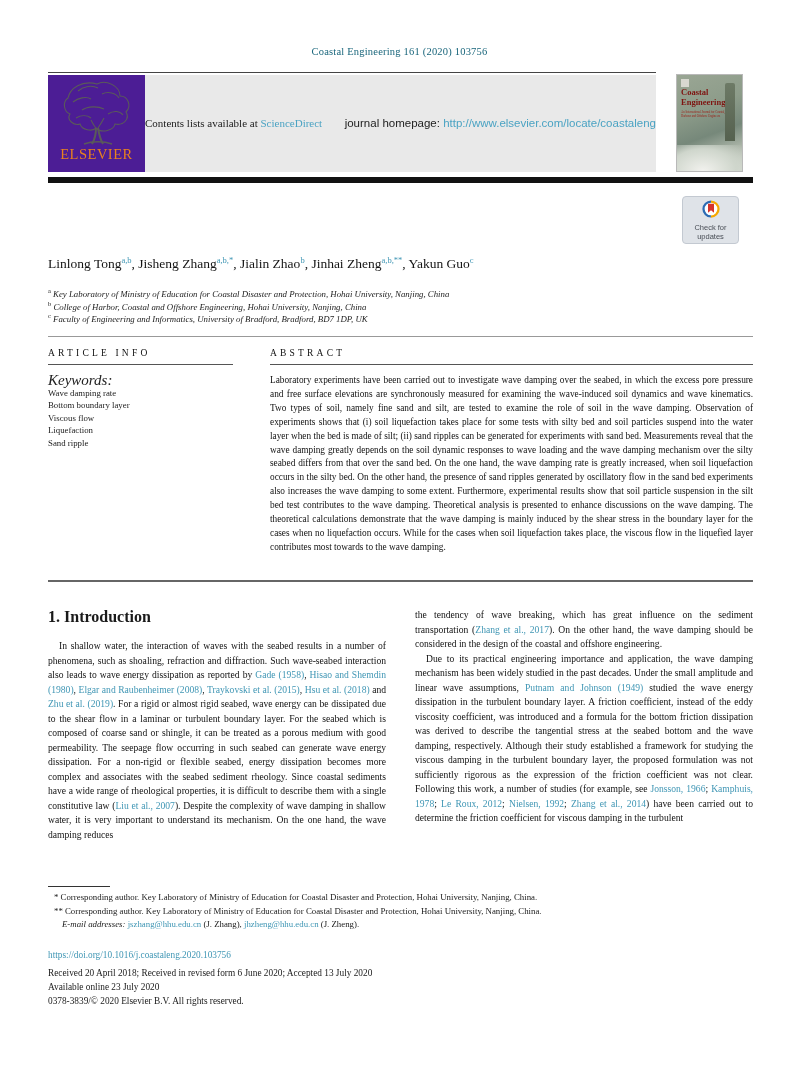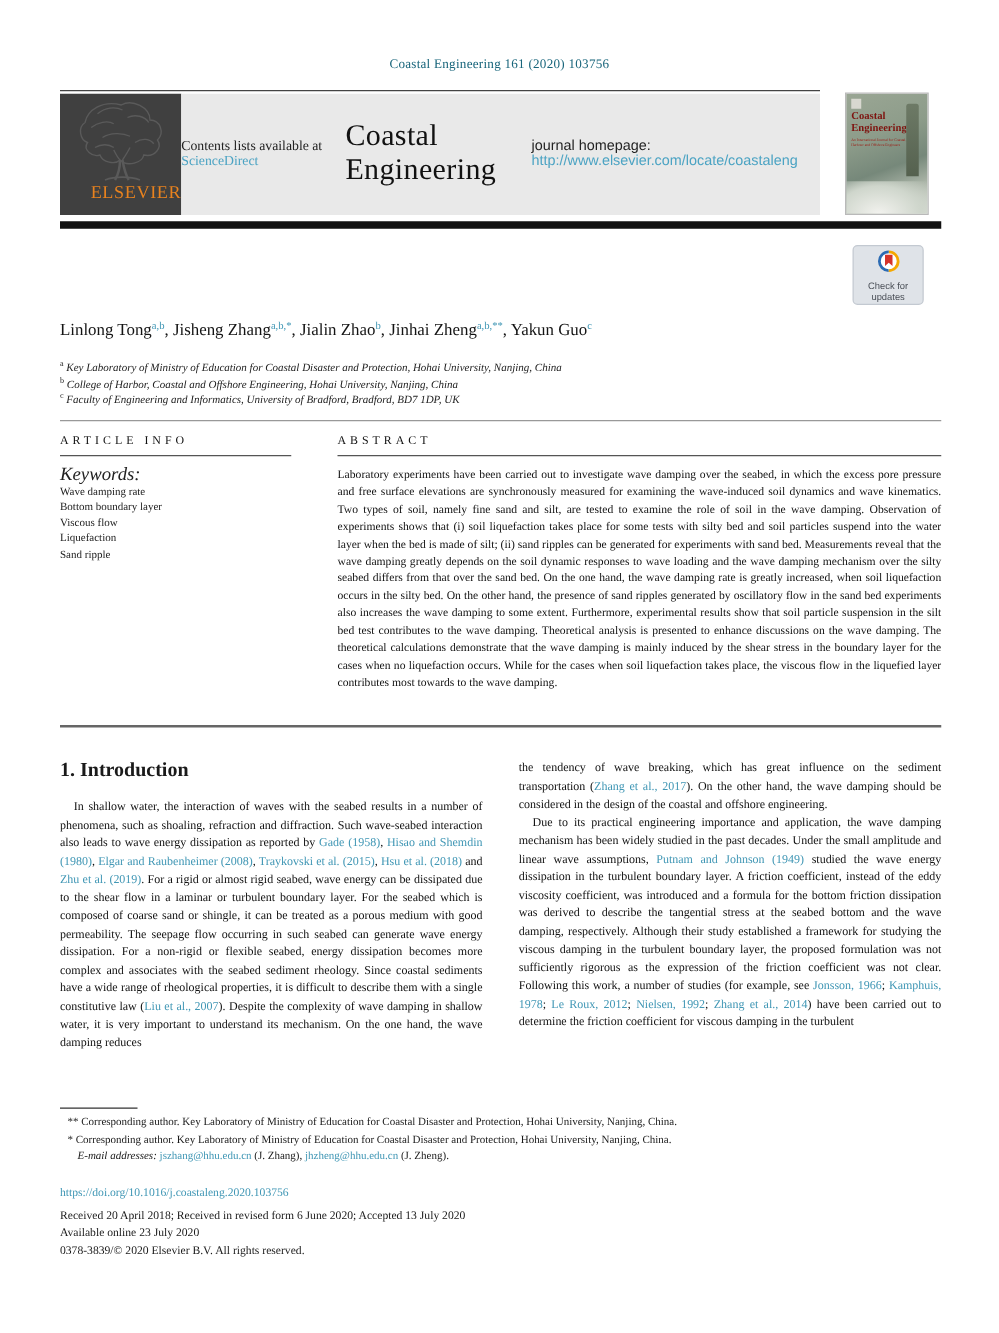--- a/index.html
+++ b/index.html
@@ -9,21 +9,21 @@
     font-family:"Liberation Serif", serif; color:#1a1a1a; overflow:hidden;
   }
 
   
   .jref { position:absolute; top:46px; left:0; width:100%; text-align:center;
           font-size:10.5px; color:#18657b; letter-spacing:.2px; }
 
   
   .head-rule { position:absolute; top:72px; left:48px; width:608px; height:1px; background:#444; }
   .masthead { position:absolute; top:75px; left:48px; width:608px; height:97px; }
-  .logo-box { position:absolute; left:0; top:0; width:97px; height:97px; background:#404040; text-align:right; }
+  .logo-box { position:absolute; left:0; top:0; width:97px; height:97px; background:#4c1d95; text-align:center; }
   .logo-box svg { display:block; margin:1px auto 0; }
   .elsevier-word { font-family:"Liberation Serif",serif; font-size:14.5px; color:#e8821e; letter-spacing:.5px; margin-top:-2px; }
   .banner { position:absolute; left:97px; top:0; width:511px; height:97px; background:#e9e9e9;
             display:flex; flex-direction:row; justify-content:space-between; align-items:center; padding:7px 0 8px; }
   .banner .contents { font-size:11px; color:#222; }
   .banner .jname { font-size:24px; color:#111; letter-spacing:.3px; }
   .banner .homepage { font-family:"Liberation Sans",sans-serif; font-size:11.5px; color:#222; }
   .lnk { color:#4197b5; text-decoration:none; cursor:pointer; }
   .banner .lnk { color:#4ba3c3; }
   .it { font-style:italic; }
@@ -104,21 +104,20 @@
             <path d="M33 44 C35 48 36 50 38 52 M46 42 C44 46 42 49 40 52"></path>
           </g>
         </svg>
       </span>
       <div class="elsevier-word">ELSEVIER</div>
     </div>
     <div class="banner">
       <div class="contents">
         <span>Contents lists available at </span><span class="lnk">ScienceDirect</span>
       </div>
-      <div class="jname">Coastal Engineering</div>
       <div class="homepage">
         <span>journal homepage: </span><span class="lnk">http://www.elsevier.com/locate/coastaleng</span>
       </div>
     </div>
   </div>
 
   <div class="cover">
     <div class="cbar"></div>
     <div class="ctower"></div>
     <div class="ctitle">
@@ -182,22 +181,22 @@
       <div class="para ind"><span>In shallow water, the interaction of waves with the seabed results in a number of phenomena, such as shoaling, refraction and diffraction. Such wave-seabed interaction also leads to wave energy dissipation as reported by </span><span class="lnk">Gade (1958)</span><span>, </span><span class="lnk">Hisao and Shemdin (1980)</span><span>, </span><span class="lnk">Elgar and Raubenheimer (2008)</span><span>, </span><span class="lnk">Traykovski et al. (2015)</span><span>, </span><span class="lnk">Hsu et al. (2018)</span><span> and </span><span class="lnk">Zhu et al. (2019)</span><span>. For a rigid or almost rigid seabed, wave energy can be dissipated due to the shear flow in a laminar or turbulent boundary layer. For the seabed which is composed of coarse sand or shingle, it can be treated as a porous medium with good permeability. The seepage flow occurring in such seabed can generate wave energy dissipation. For a non-rigid or flexible seabed, energy dissipation becomes more complex and associates with the seabed sediment rheology. Since coastal sediments have a wide range of rheological properties, it is difficult to describe them with a single constitutive law (</span><span class="lnk">Liu et al., 2007</span><span>). Despite the complexity of wave damping in shallow water, it is very important to understand its mechanism. On the one hand, the wave damping reduces</span></div>
     </div>
     <div class="bcol-r">
       <div class="para"><span>the tendency of wave breaking, which has great influence on the sediment transportation (</span><span class="lnk">Zhang et al., 2017</span><span>). On the other hand, the wave damping should be considered in the design of the coastal and offshore engineering.</span></div>
       <div class="para ind"><span>Due to its practical engineering importance and application, the wave damping mechanism has been widely studied in the past decades. Under the small amplitude and linear wave assumptions, </span><span class="lnk">Putnam and Johnson (1949)</span><span> studied the wave energy dissipation in the turbulent boundary layer. A friction coefficient, instead of the eddy viscosity coefficient, was introduced and a formula for the bottom friction dissipation was derived to describe the tangential stress at the seabed bottom and the wave damping, respectively. Although their study established a framework for studying the viscous damping in the turbulent boundary layer, the proposed formulation was not sufficiently rigorous as the expression of the friction coefficient was not clear. Following this work, a number of studies (for example, see </span><span class="lnk">Jonsson, 1966</span><span>; </span><span class="lnk">Kamphuis, 1978</span><span>; </span><span class="lnk">Le Roux, 2012</span><span>; </span><span class="lnk">Nielsen, 1992</span><span>; </span><span class="lnk">Zhang et al., 2014</span><span>) have been carried out to determine the friction coefficient for viscous damping in the turbulent</span></div>
     </div>
   </div>
 
   <div class="fn-rule"></div>
   <div class="footnotes">
+    <div class="fn">* Corresponding author. Key Laboratory of Ministry of Education for Coastal Disaster and Protection, Hohai University, Nanjing, China.</div>
     <div class="fn">** Corresponding author. Key Laboratory of Ministry of Education for Coastal Disaster and Protection, Hohai University, Nanjing, China.</div>
-    <div class="fn">* Corresponding author. Key Laboratory of Ministry of Education for Coastal Disaster and Protection, Hohai University, Nanjing, China.</div>
     <div class="fn-em"><span class="it">E-mail addresses: </span><span class="lnk">jszhang@hhu.edu.cn</span><span> (J. Zhang), </span><span class="lnk">jhzheng@hhu.edu.cn</span><span> (J. Zheng).</span></div>
   </div>
 
   <div class="bottominfo">
     <div class="doi-line"><span class="lnk">https://doi.org/10.1016/j.coastaleng.2020.103756</span></div>
     <div>Received 20 April 2018; Received in revised form 6 June 2020; Accepted 13 July 2020</div>
     <div>Available online 23 July 2020</div>
     <div>0378-3839/© 2020 Elsevier B.V. All rights reserved.</div>
   </div>
 

